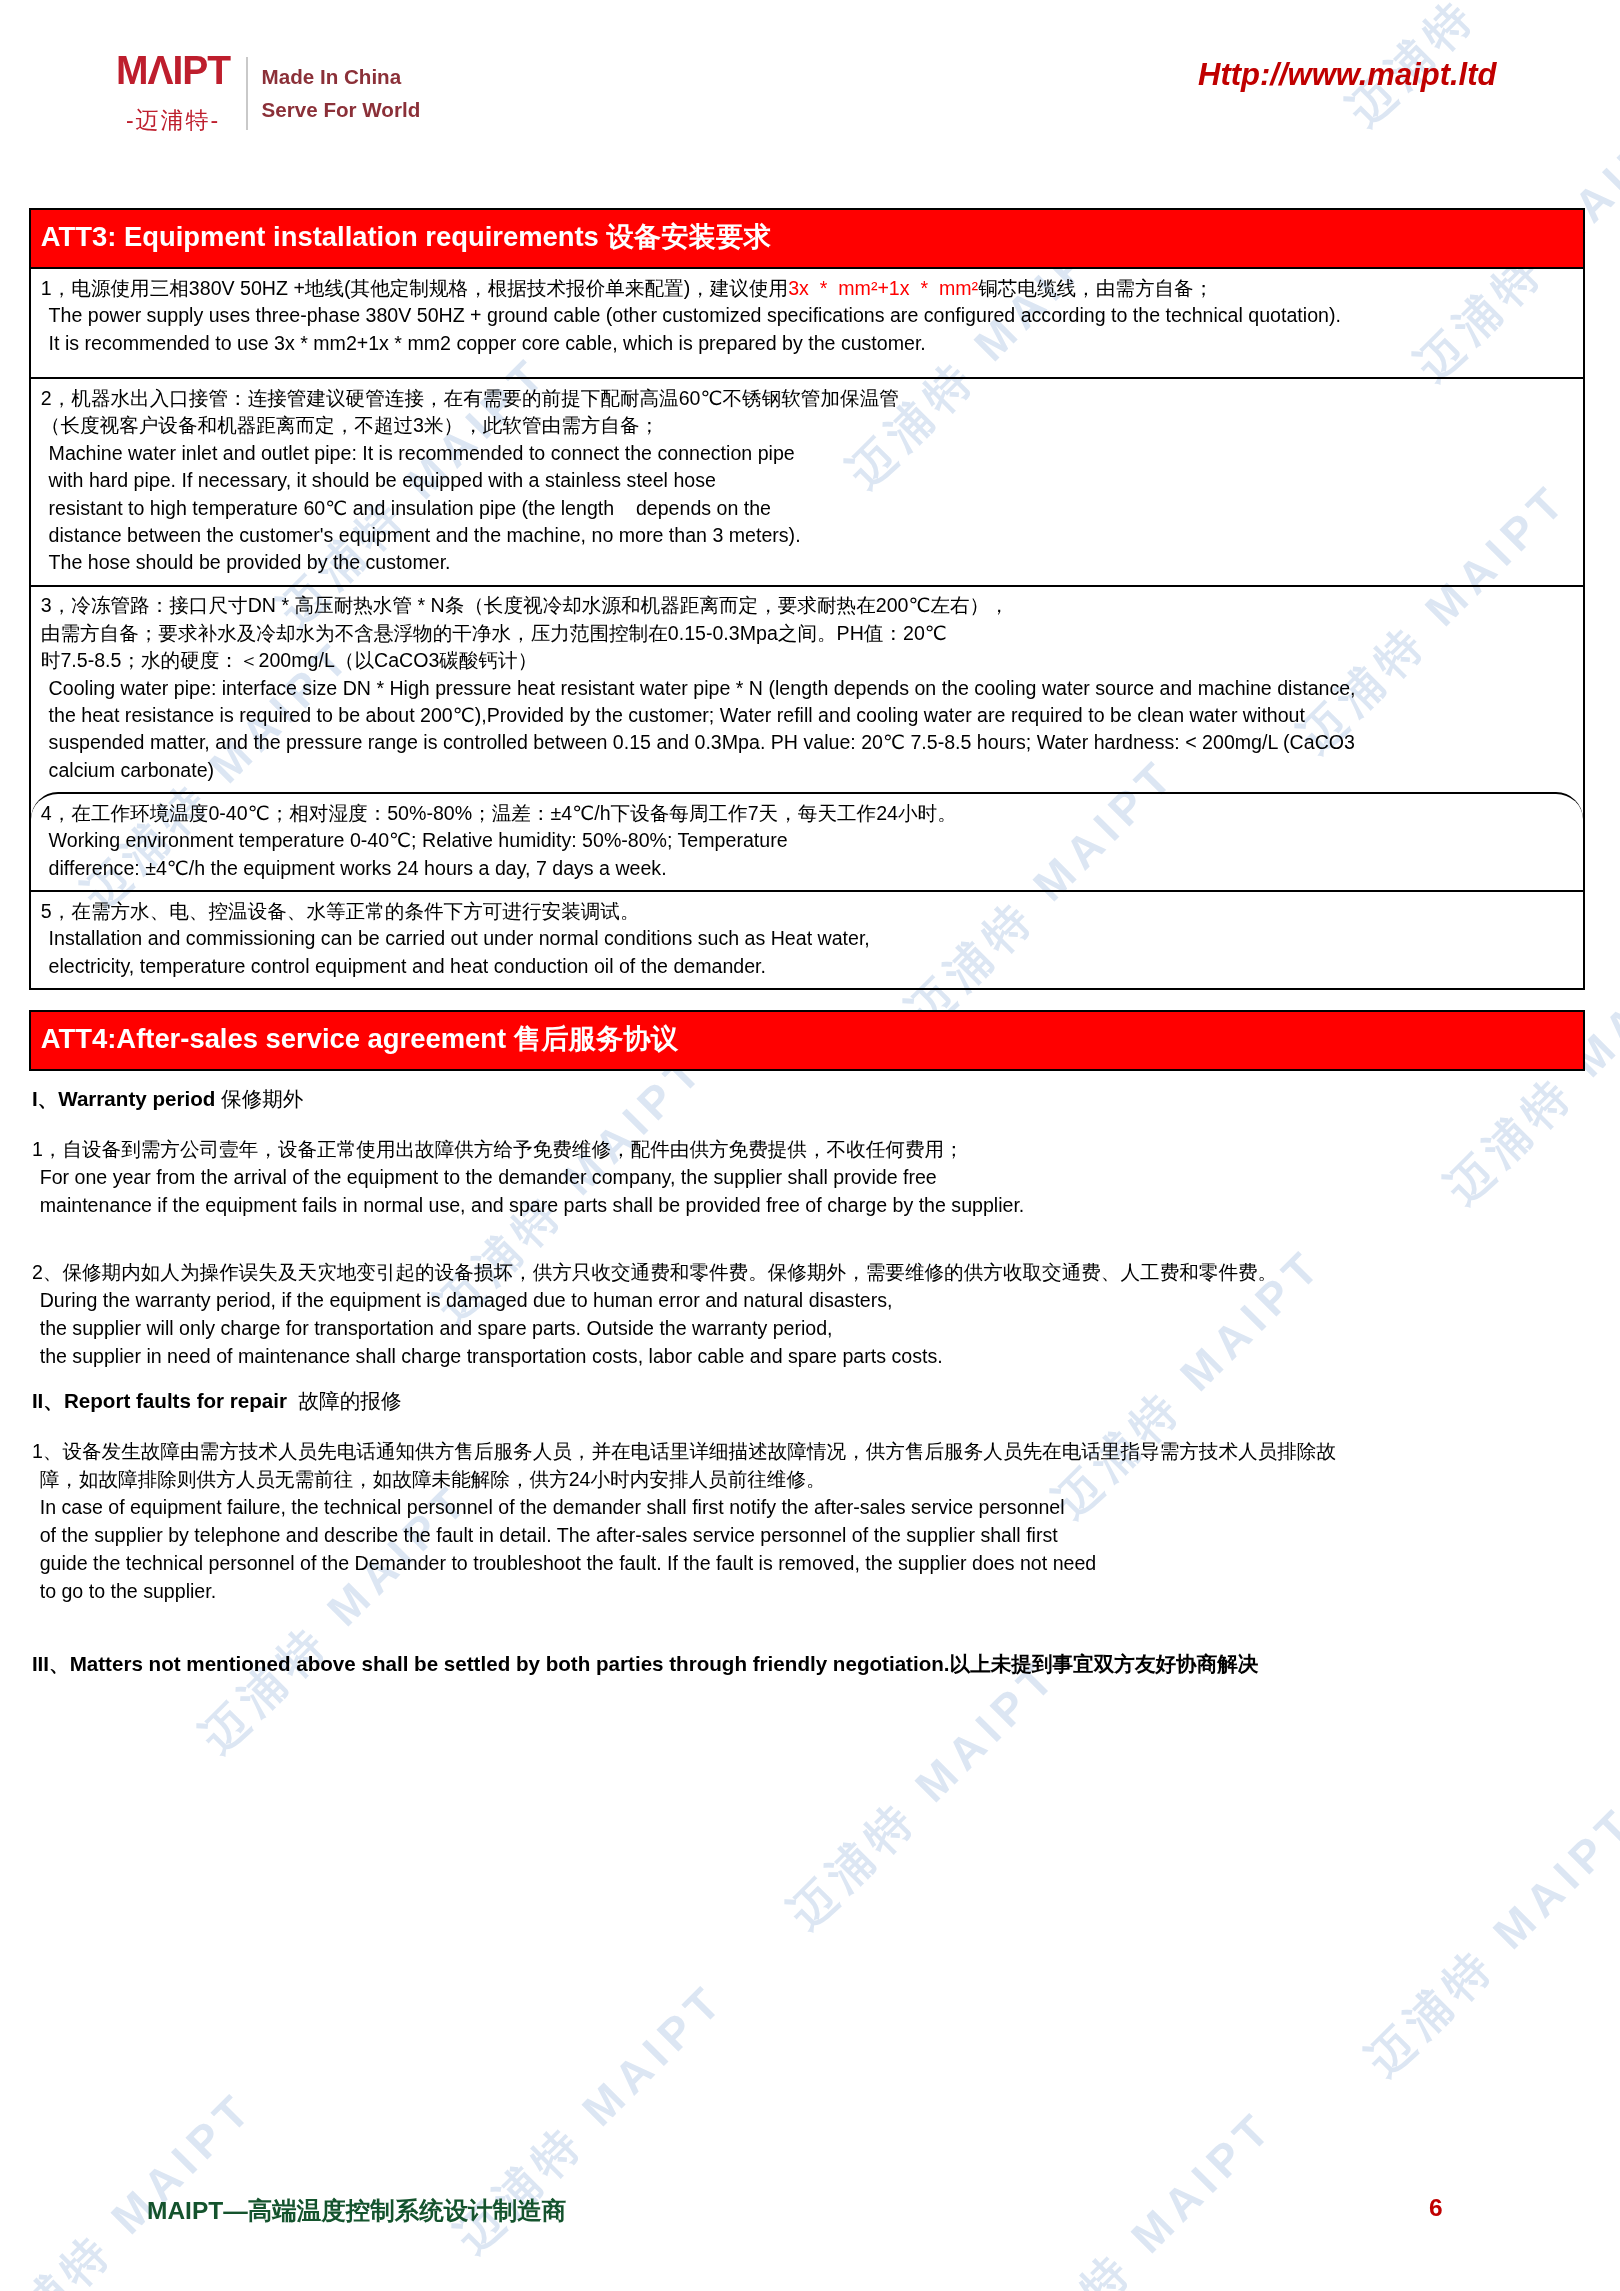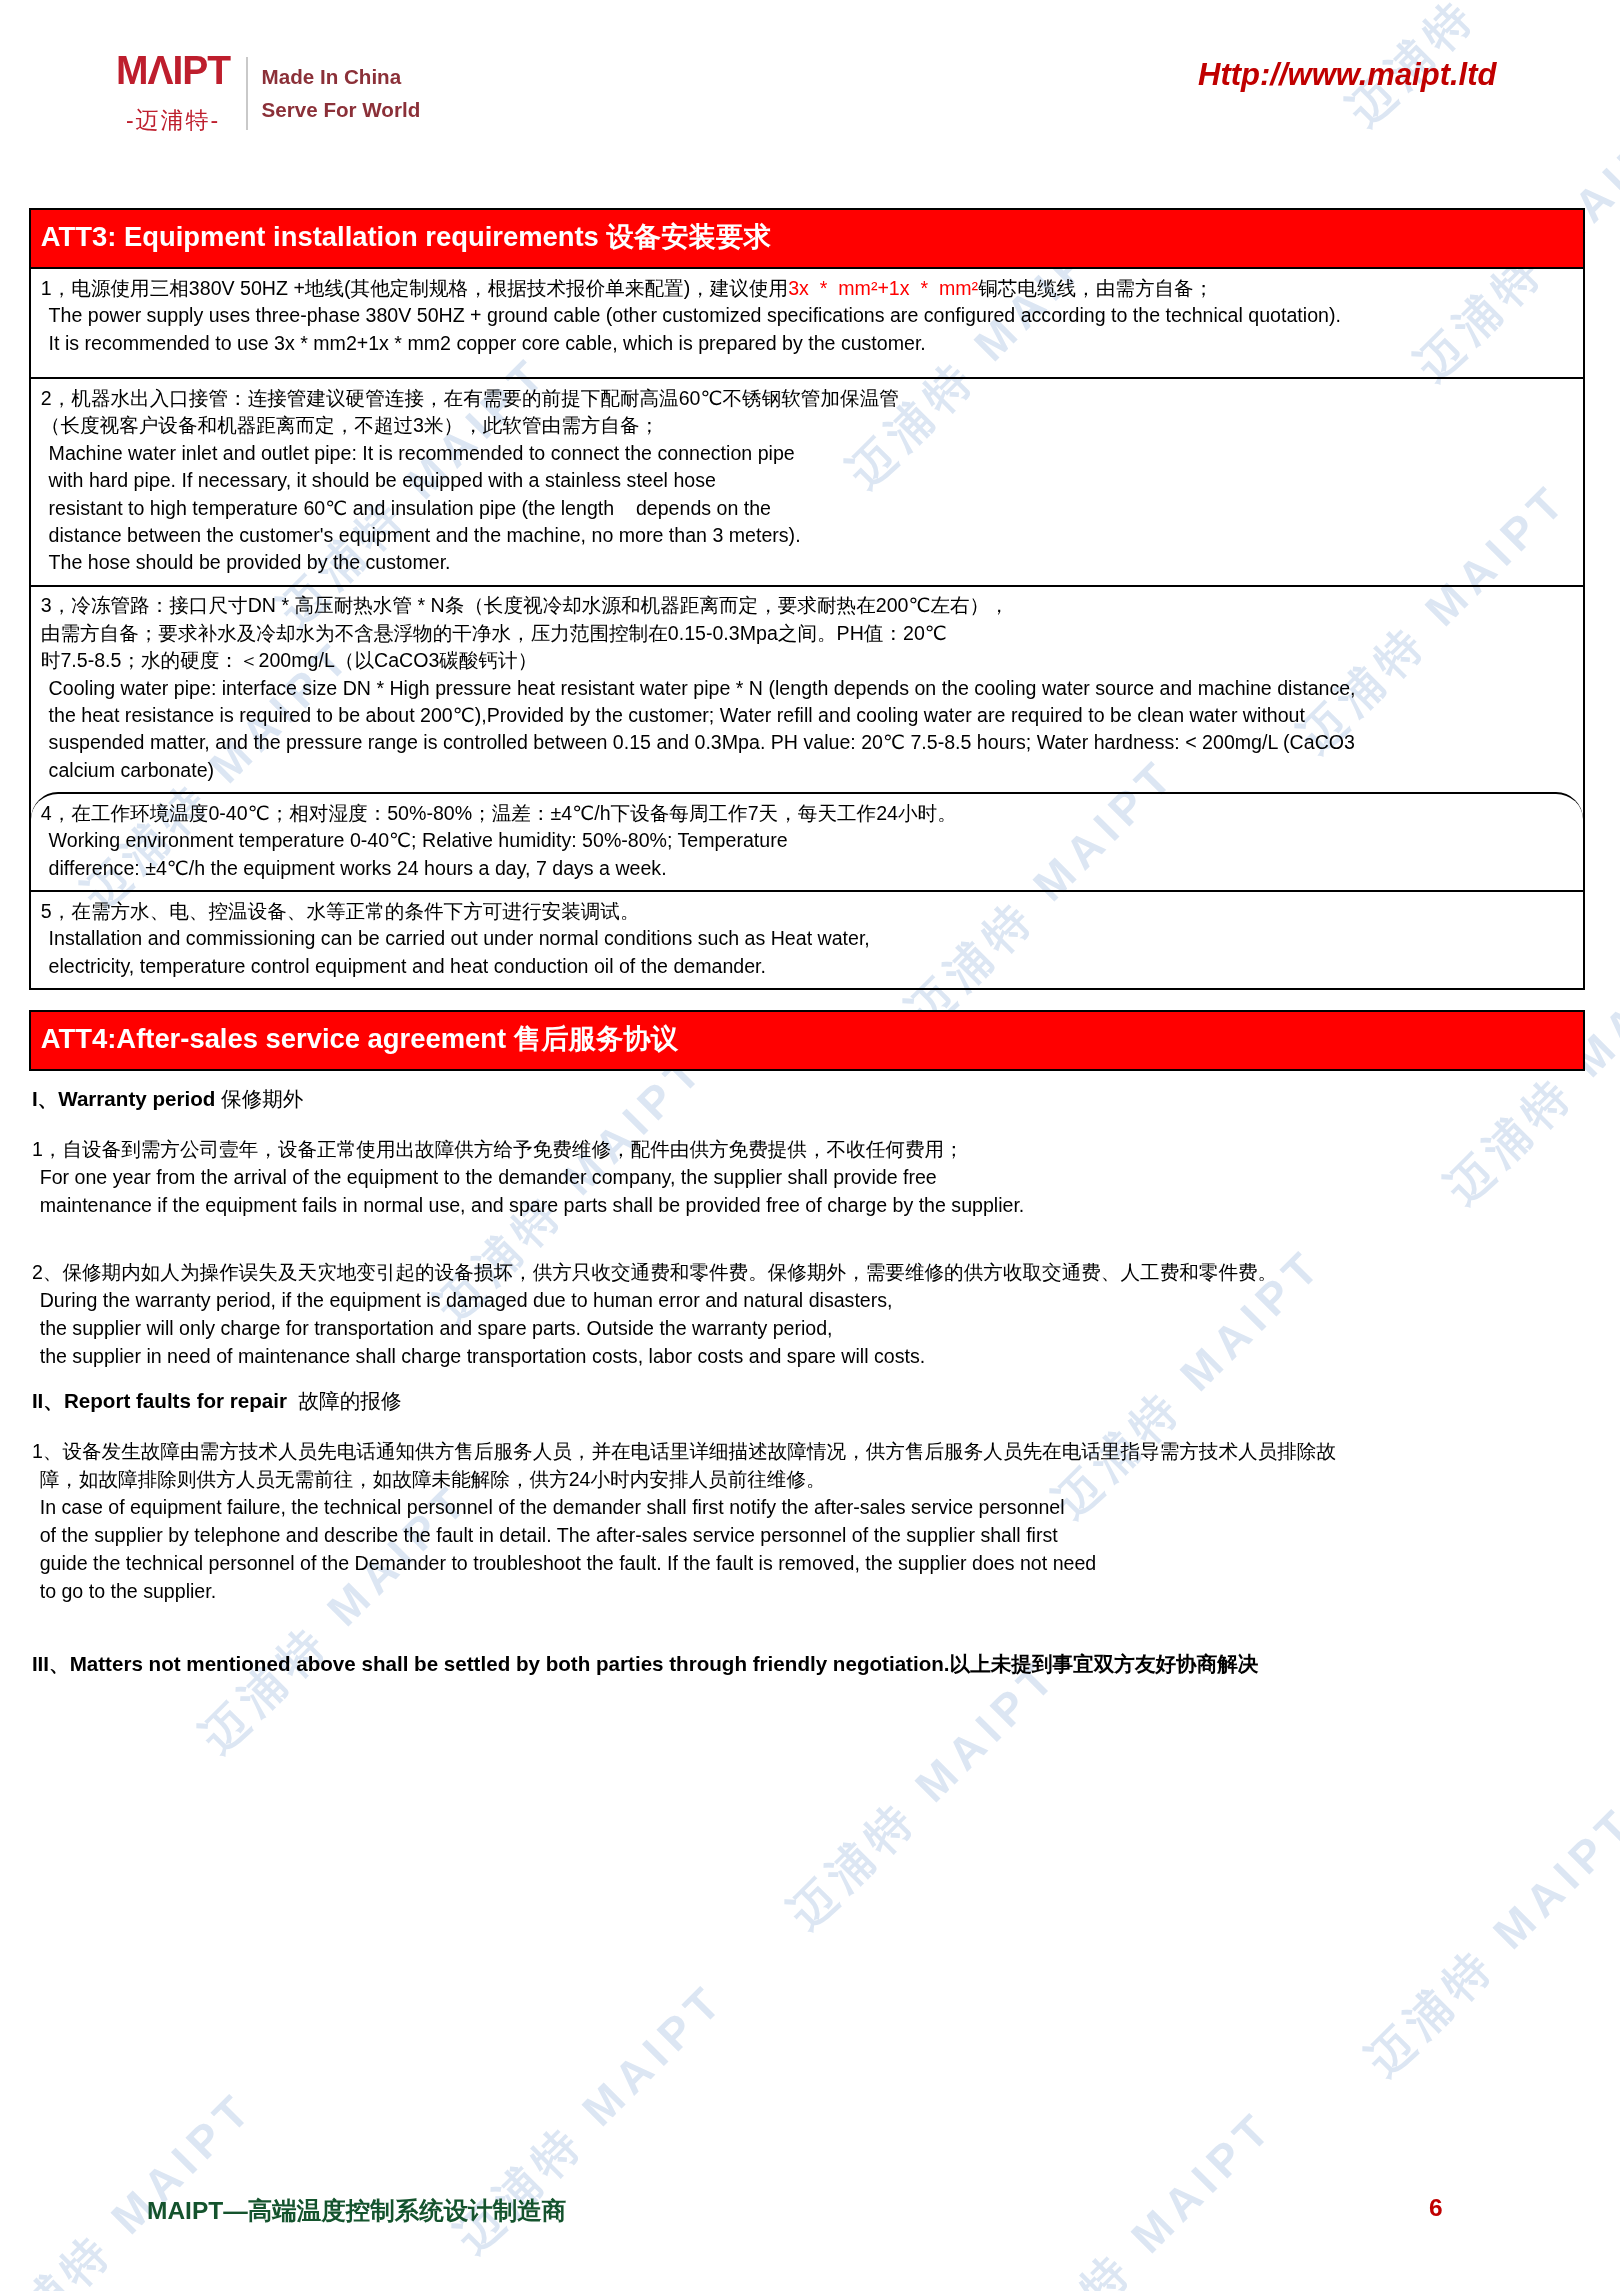--- a/index.html
+++ b/index.html
@@ -173,21 +173,21 @@
       <div class="para">
         <div class="line">1，自设备到需方公司壹年，设备正常使用出故障供方给予免费维修，配件由供方免费提供，不收任何费用；</div>
         <div class="line en">For one year from the arrival of the equipment to the demander company, the supplier shall provide free</div>
         <div class="line en">maintenance if the equipment fails in normal use, and spare parts shall be provided free of charge by the supplier.</div>
       </div>
 
       <div class="para gap-lg">
         <div class="line">2、保修期内如人为操作误失及天灾地变引起的设备损坏，供方只收交通费和零件费。保修期外，需要维修的供方收取交通费、人工费和零件费。</div>
         <div class="line en">During the warranty period, if the equipment is damaged due to human error and natural disasters,</div>
         <div class="line en">the supplier will only charge for transportation and spare parts. Outside the warranty period,</div>
-        <div class="line en">the supplier in need of maintenance shall charge transportation costs, labor costs and spare will costs.</div>
+        <div class="line en">the supplier in need of maintenance shall charge transportation costs, labor cable and spare parts costs.</div>
       </div>
 
       <div class="sec-heading gap-md"><span class="en">II、Report faults for repair </span><span> 故障的报修</span></div>
 
       <div class="para">
         <div class="line">1、设备发生故障由需方技术人员先电话通知供方售后服务人员，并在电话里详细描述故障情况，供方售后服务人员先在电话里指导需方技术人员排除故</div>
         <div class="line en">障，如故障排除则供方人员无需前往，如故障未能解除，供方24小时内安排人员前往维修。</div>
         <div class="line en">In case of equipment failure, the technical personnel of the demander shall first notify the after-sales service personnel</div>
         <div class="line en">of the supplier by telephone and describe the fault in detail. The after-sales service personnel of the supplier shall first</div>
         <div class="line en">guide the technical personnel of the Demander to troubleshoot the fault. If the fault is removed, the supplier does not need</div>

